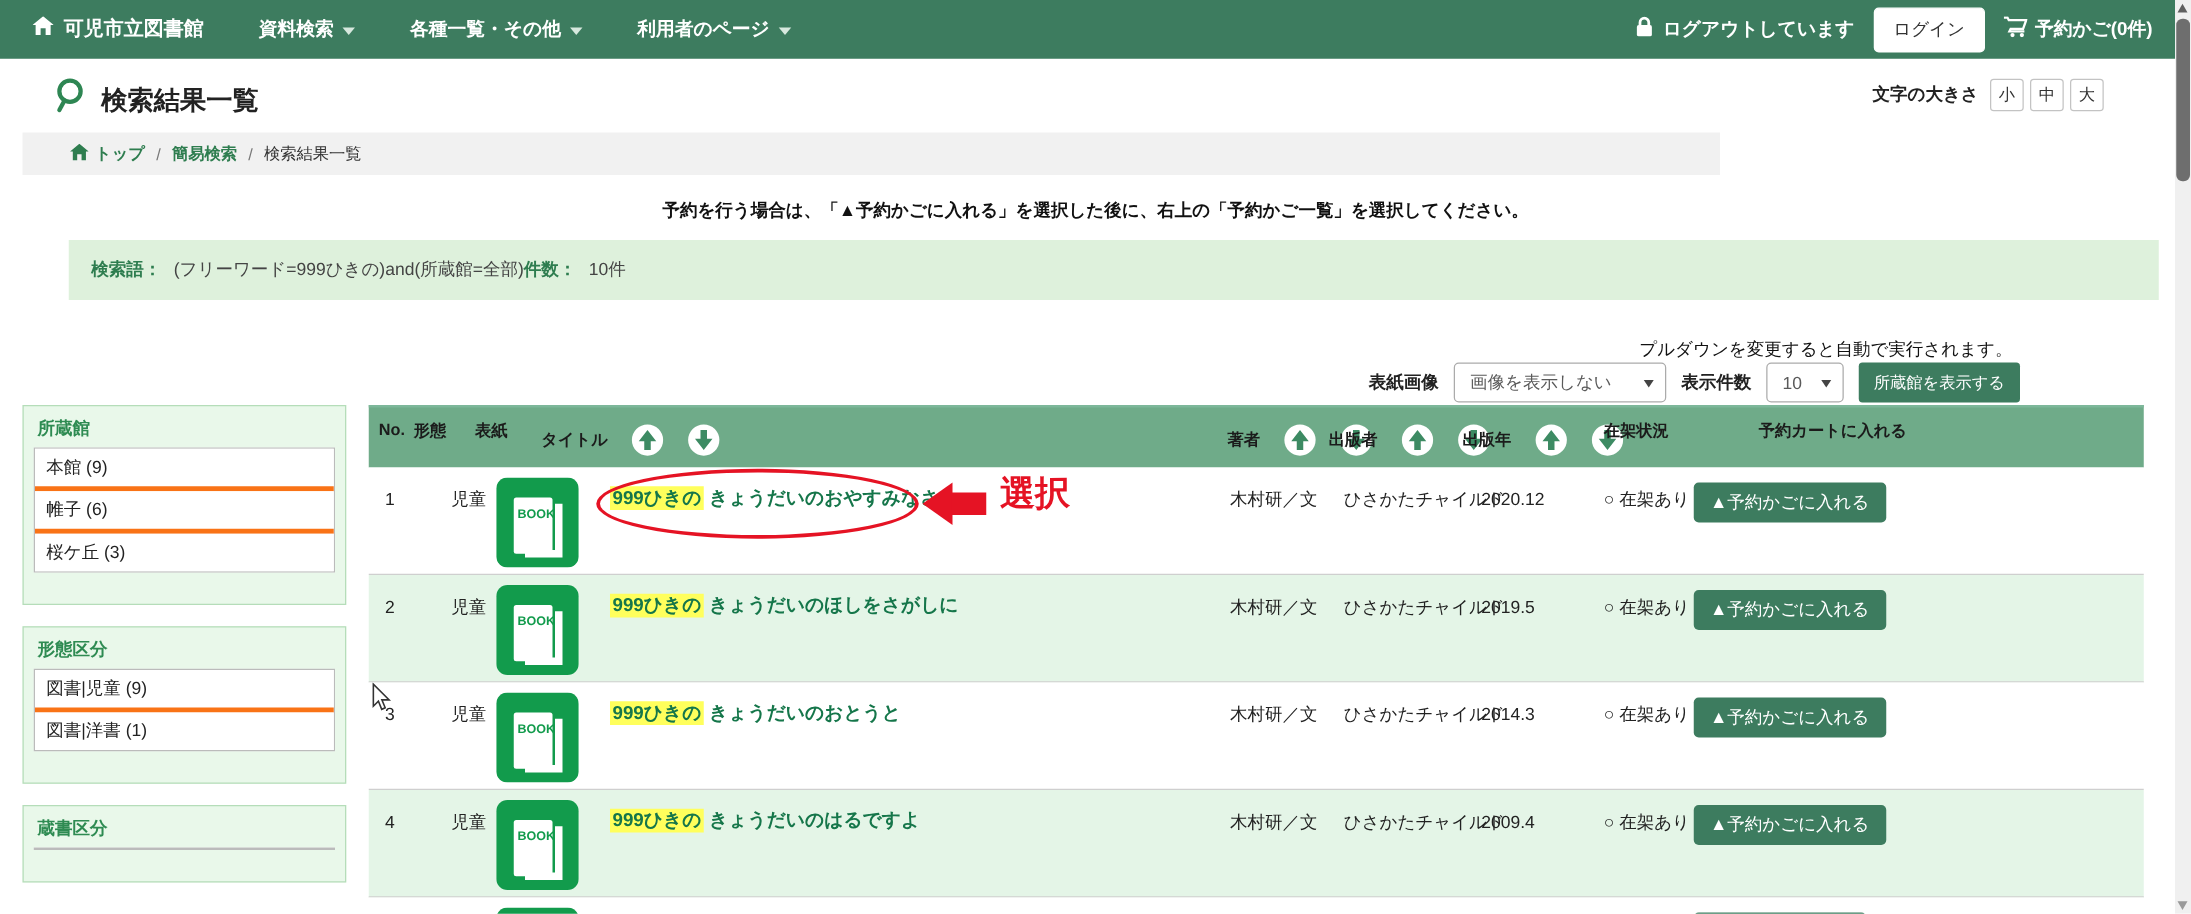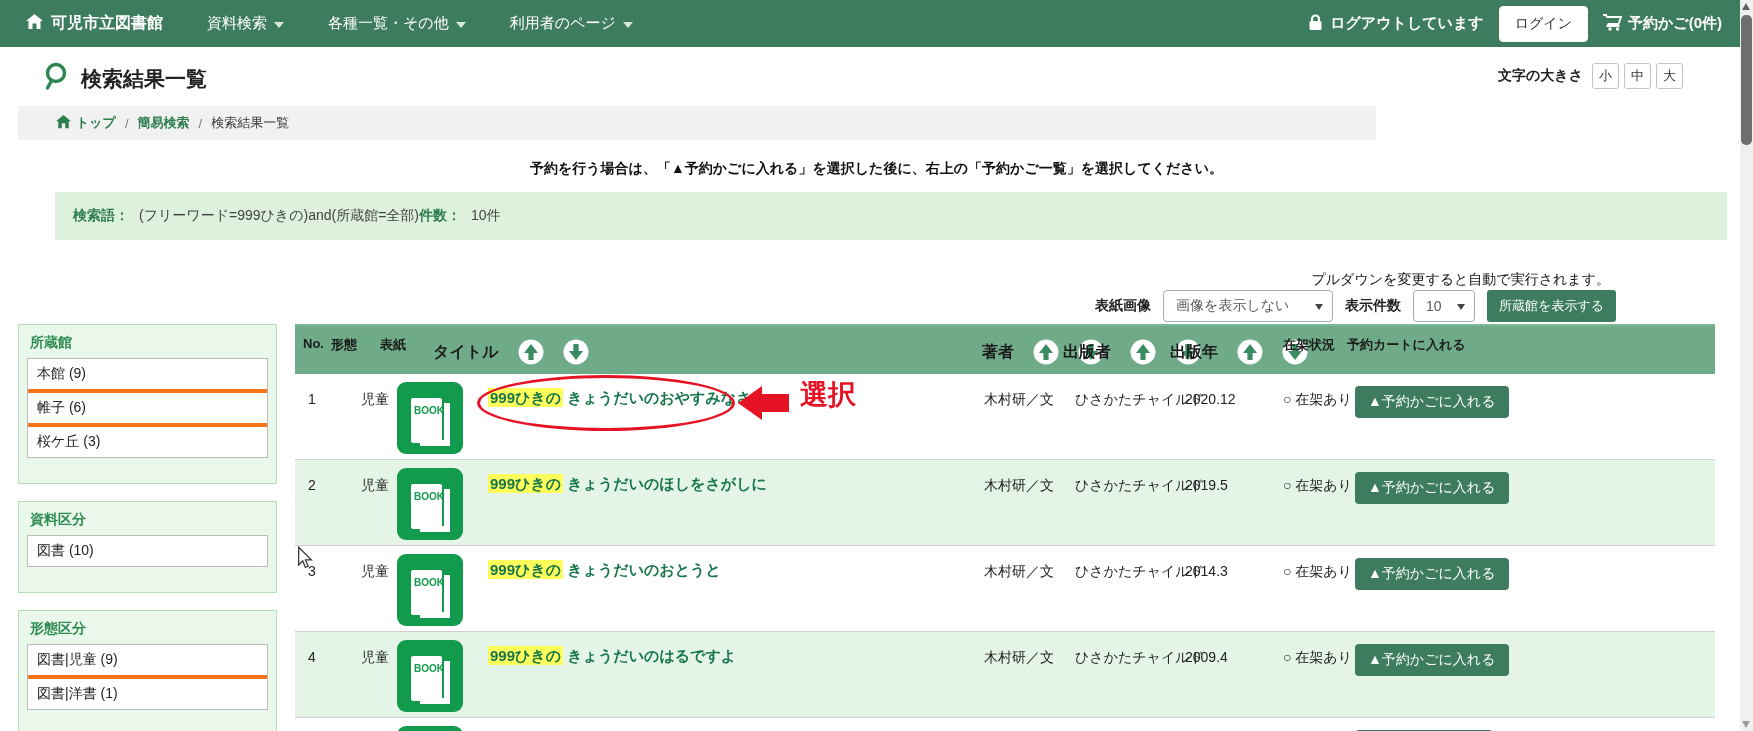--- a/index.html
+++ b/index.html
@@ -4,21 +4,21 @@
 <style>
   * { margin:0; padding:0; box-sizing:border-box; }
   html,body { width:1753px; height:731px; }
   body { font-family:"Liberation Sans","DejaVu Sans",sans-serif; background:#fff; }
   #root { position:relative; width:1753px; height:731px; overflow:hidden; background:#fff; }
 
   
   .nav { position:absolute; left:0; top:0; width:1753px; height:47px; background:#3d7c5f; display:flex; align-items:center; color:#fff; }
   .nav-brand { display:flex; align-items:center; gap:8px; margin-left:26px; font-size:16px; font-weight:bold; cursor:pointer; }
   .nav-items { display:flex; margin-left:44px; gap:44px; }
-  .nav-item { display:flex; align-items:center; gap:7px; font-size:15px; font-weight:normal; cursor:pointer; }
+  .nav-item { display:flex; align-items:center; gap:7px; font-size:15px; font-weight:bold; cursor:pointer; }
   .caret { width:0; height:0; border-left:5px solid transparent; border-right:5px solid transparent; border-top:6px solid #d7e8de; margin-top:2px; }
   .nav-right { position:absolute; right:31px; top:0; height:47px; display:flex; align-items:center; gap:15px; }
   .nav-logout { display:flex; align-items:center; gap:7px; font-size:15px; font-weight:bold; }
   .login-btn { background:#fff; color:#333; border:1px solid #fff; border-radius:4px; font-size:14px; padding:8px 15px; cursor:pointer; }
   .nav-cart { display:flex; align-items:center; gap:6px; font-size:15px; font-weight:bold; cursor:pointer; }
 
   
   .page-title { position:absolute; left:44px; top:62px; display:flex; align-items:center; gap:10px; }
   .page-title span { font-size:21px; font-weight:bold; color:#222; }
   .font-size-ctl { position:absolute; right:70px; top:63px; display:flex; align-items:center; gap:5px; }
@@ -51,21 +51,21 @@
   .panel { background:#e9f8ea; border:1px solid #b5ddb9; padding:7px 8px 25px 8px; margin-bottom:17px; }
   .panel-title { color:#2e8b52; font-size:14px; font-weight:bold; margin:2px 0 6px 3px; }
   .facet-list { background:#fff; border:1px solid #bbb; }
   .facet-item { padding:6px 9px; font-size:14px; color:#222; border-bottom:4px solid #f97316; cursor:pointer; background:#fff; }
   .facet-item:last-child { border-bottom:none; }
 
   
   .rtable { position:absolute; left:295px; top:324px; width:1420px; }
   .thead { position:relative; height:50px; background:#6fab89; border-top:2px solid #7db79a; }
   .th { position:absolute; font-size:13px; font-weight:bold; color:#1b1b1b; white-space:nowrap; }
-  .th-group { position:absolute; display:flex; align-items:center; gap:19px; font-size:16px; font-weight:bold; color:#1b1b1b; white-space:nowrap; }
+  .th-group { position:absolute; display:flex; align-items:center; gap:19px; font-size:13px; font-weight:bold; color:#1b1b1b; white-space:nowrap; }
   .sort-btn { width:26px; height:26px; cursor:pointer; display:block; }
   .row { display:grid; grid-template-columns:50px 52px 86px 485px 90px 105px 105px 80px 1fr; height:86px; border-bottom:1px solid #cfcfcf; position:relative; background:#fff; }
   .row.alt { background:#e4f5e7; }
   .cell { font-size:14px; color:#222; padding-top:17px; white-space:nowrap; }
   .c-no { padding-left:13px; }
   .c-format { padding-left:8px;text-align:center; }
   .c-cover { padding-top:8px; }
   .c-title { padding-left:5px; padding-top:15px; font-size:15px; font-weight:bold; color:#15764a; cursor:pointer; }
   .hl { background:#ffff5c; color:#15764a; padding:1px 2px; }
   .c-author { padding-left:16px; }
@@ -201,26 +201,20 @@
   <div class="sidebar">
     <div class="panel">
       <div class="panel-title">所蔵館</div>
       <div class="facet-list">
         <div class="facet-item">本館 (9)</div>
         <div class="facet-item">帷子 (6)</div>
         <div class="facet-item">桜ケ丘 (3)</div>
       </div>
     </div>
     <div class="panel">
-      <div class="panel-title">資料区分</div>
-      <div class="facet-list">
-        <div class="facet-item">図書 (10)</div>
-      </div>
-    </div>
-    <div class="panel">
       <div class="panel-title">形態区分</div>
       <div class="facet-list">
         <div class="facet-item">図書|児童 (9)</div>
         <div class="facet-item">図書|洋書 (1)</div>
       </div>
     </div>
     <div class="panel">
       <div class="panel-title">蔵書区分</div>
       <div class="facet-list">
         
@@ -276,21 +270,21 @@
             <ellipse cx="13" cy="13" rx="12.5" ry="12.5" fill="#fff"></ellipse>
             <path d="M13 5 L20 14 H15.6 V21 H10.4 V14 H6 Z" fill="#3d8b63"></path>
           </svg>
         <svg class="sort-btn" viewBox="0 0 26 26">
             <ellipse cx="13" cy="13" rx="12.5" ry="12.5" fill="#fff"></ellipse>
             <path d="M13 21 L6 12 H10.4 V5 H15.6 V12 H20 Z" fill="#3d8b63"></path>
           </svg>
       </span>
 
       <span class="th" style="left:988px; top:10px;">在架状況</span>
-      <span class="th" style="left:1052px; top:10px;">予約カートに入れる</span>
+      <span class="th" style="left:1112px; top:10px;">予約カートに入れる</span>
     </div>
 
     <div class="row">
       <div class="cell c-no">1</div>
       <div class="cell c-format">児童</div>
       <div class="cell c-cover">
         <svg class="book-icon" viewBox="0 0 66 72">
             <rect width="66" height="72" rx="9" fill="#129b4c"></rect>
             <rect x="14" y="16" width="31" height="45" rx="2" fill="#fff"></rect>
             <path d="M47 21 h6 v43 h-30 v-6 h24 z" fill="#fff"></path>

